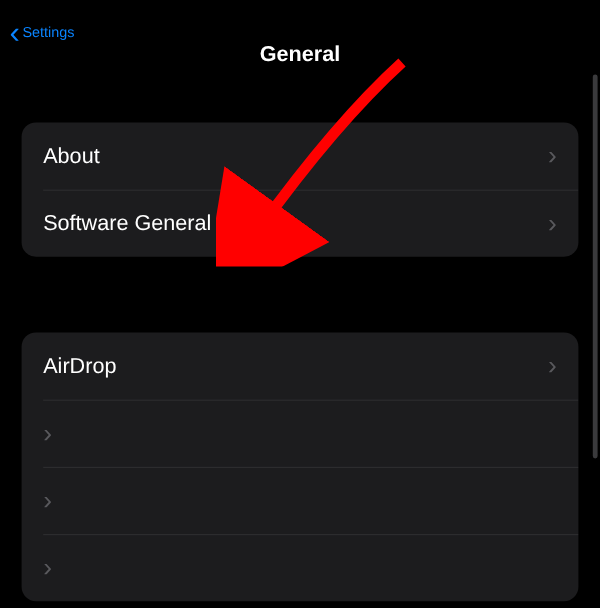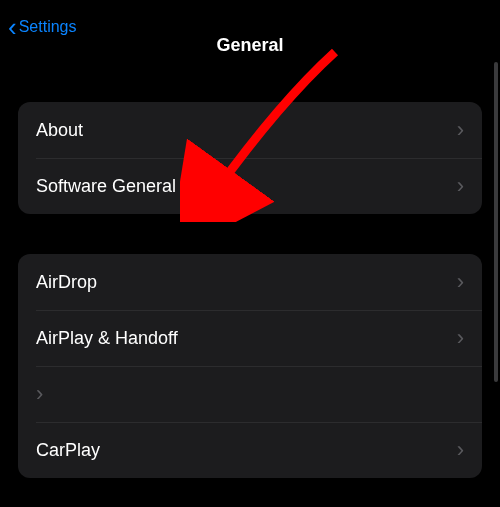--- a/index.html
+++ b/index.html
@@ -30,21 +30,21 @@
       font-size: 18px;
       cursor: pointer;
       gap: 2px;
     }
     .back-chevron {
       font-size: 26px;
       font-weight: 300;
       line-height: 1;
     }
     .back-label {
-      font-size: 16px;
+      font-size: 12px;
     }
     .title {
       position: absolute;
       left: 50%;
       transform: translateX(-50%);
       font-size: 18px;
       font-weight: 600;
       color: #fff;
       margin-top: 36px;
     }
@@ -53,21 +53,21 @@
     }
     .group {
       background: #1c1c1e;
       border-radius: 12px;
       overflow: hidden;
     }
     .group-1 {
       margin-top: 48px;
     }
     .group-2 {
-      margin-top: 40px;
+      margin-top: 63px;
     }
     .row {
       display: flex;
       align-items: center;
       justify-content: space-between;
       height: 56px;
       padding: 0 18px;
       cursor: pointer;
       position: relative;
       gap: 40px;
@@ -131,28 +131,26 @@
       <span class="disclosure">›</span>
     </div>
   </div>
 
   <div class="group group-2">
     <div class="row">
       <span class="row-label">AirDrop</span>
       <span class="disclosure">›</span>
     </div>
     <div class="row">
-      <span class="row-label">AirPlay &amp; Handoff</span>
       <span class="disclosure">›</span>
     </div>
     <div class="row">
       <span class="disclosure">›</span>
     </div>
     <div class="row">
-      <span class="row-label">CarPlay</span>
       <span class="disclosure">›</span>
     </div>
   </div>
 
 </div>
 
 <div class="scrollbar"></div>
 
 <svg class="arrow-annotation" width="180" height="180">
   <defs>

